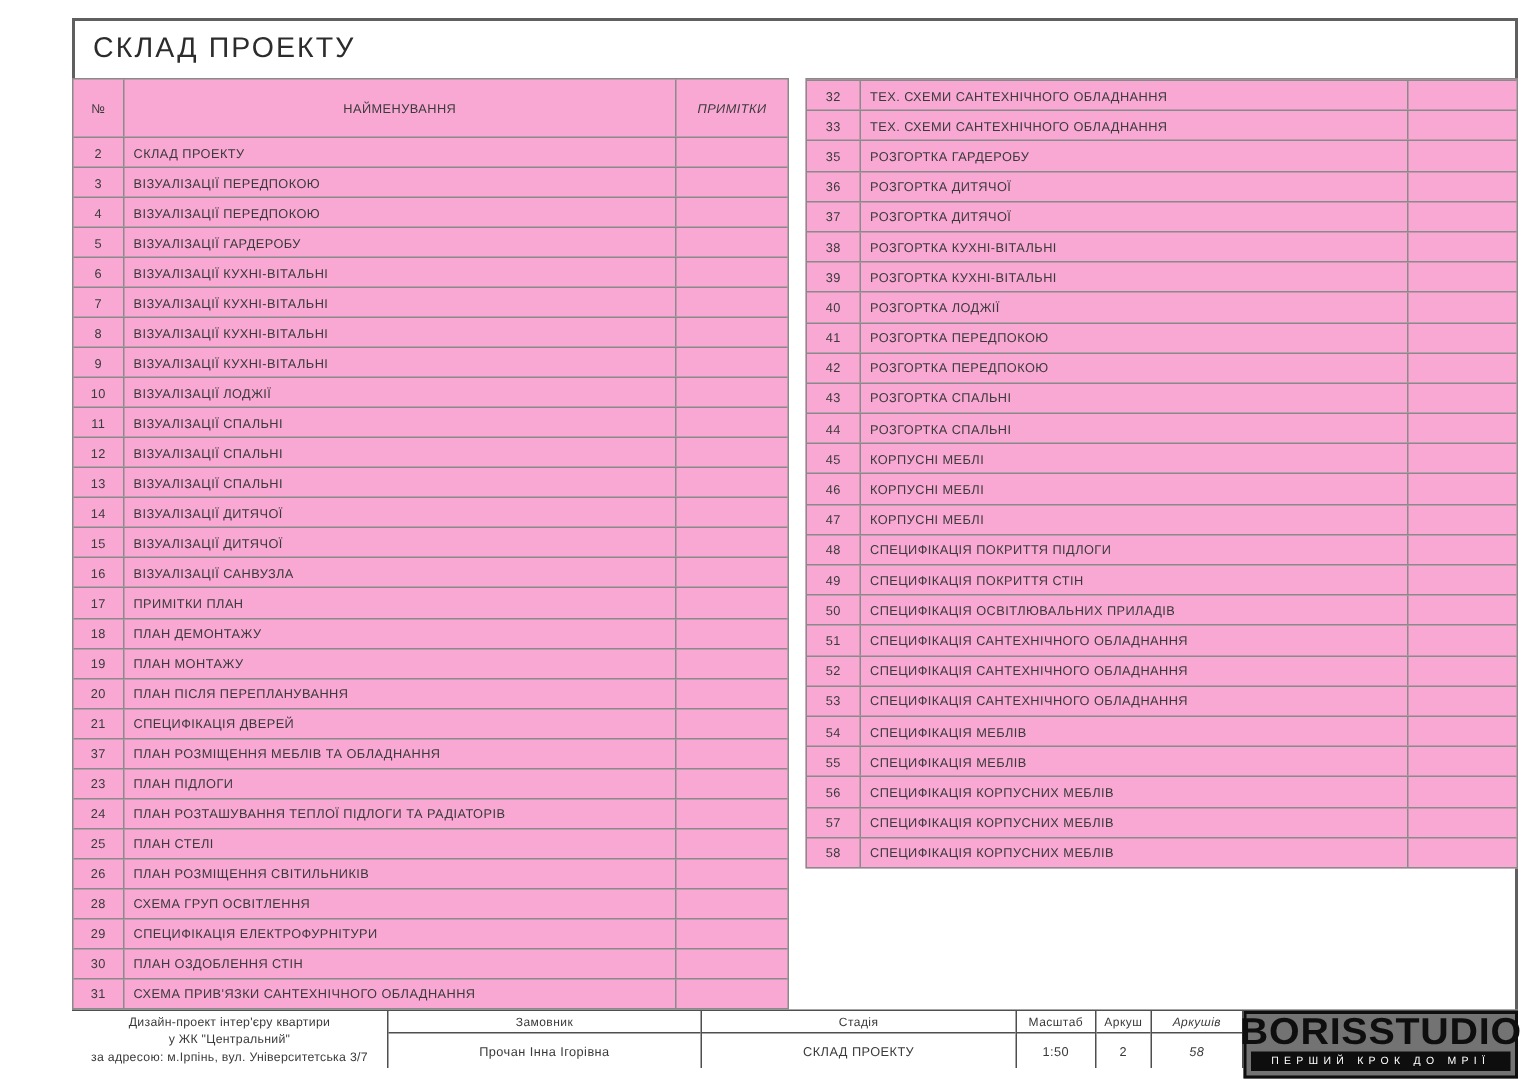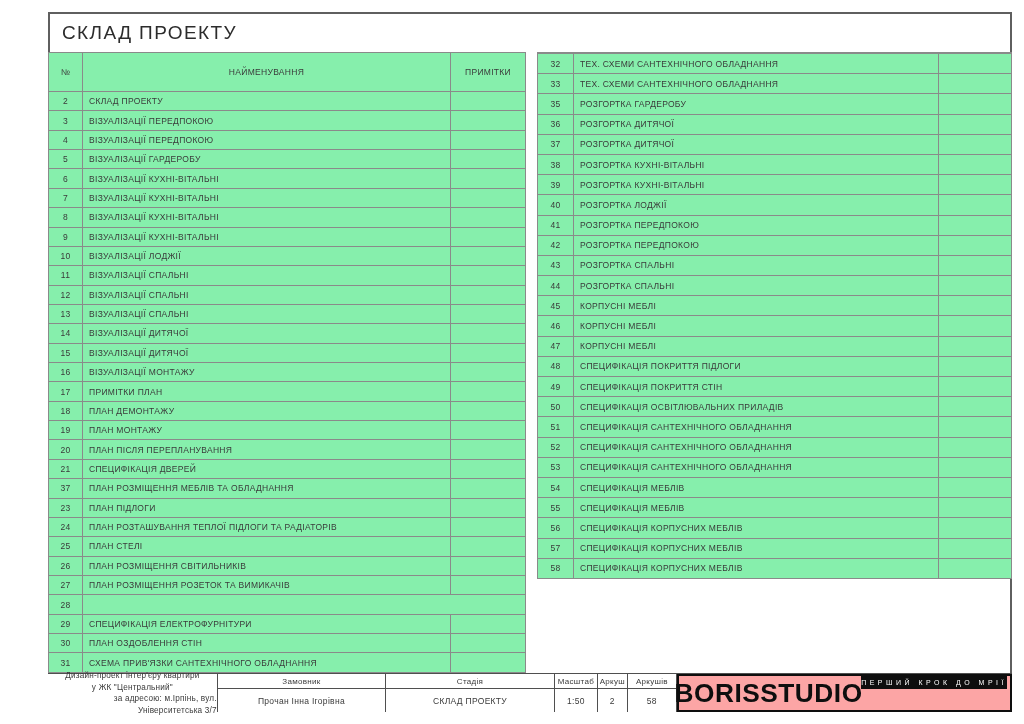--- a/index.html
+++ b/index.html
@@ -14,29 +14,29 @@
   body{font-family:"Liberation Sans","DejaVu Sans",sans-serif;color:var(--txt);}
   #sheet{position:relative;width:1024px;height:724px;background:#fff;overflow:hidden;}
 
   
   .frame{position:absolute;left:48px;top:12px;width:964px;height:700px;border:2px solid var(--frame);}
 
   
   .sheet-title{position:absolute;left:62px;top:22px;font-size:19px;letter-spacing:1.4px;color:#2c2c2c;white-space:nowrap;}
 
   
-  .ctable{position:absolute;display:flex;flex-direction:column;border:1px solid var(--line);background:#86efac;}
+  .ctable{position:absolute;display:flex;flex-direction:column;border:1px solid var(--line);background:#f9a8d4;}
   .trow{display:flex;flex-direction:row;}
   .trow.header{height:38px;}
   .tbody{flex:1;display:flex;flex-direction:column;}
   .tbody .trow{flex:1;border-top:1px solid var(--line);}
   .cell{display:flex;align-items:center;font-size:8.5px;letter-spacing:0.3px;overflow:hidden;white-space:nowrap;}
   .cell.c-num{justify-content:center;border-right:1px solid var(--line);}
   .cell.c-name{padding-left:6px;border-right:1px solid var(--line);}
-  .cell.c-notes{justify-content:center;}
+  .cell.c-notes{justify-content:center;font-style:italic;}
   .trow.header .cell{justify-content:center;padding-left:0;font-size:8.5px;}
 
   
   #left-table{left:48px;top:52px;width:478px;height:621px;}
   #left-table .c-num{width:34px;}
   #left-table .c-name{width:368px;}
   #left-table .c-notes{flex:1;}
 
   
   #right-table{left:537px;top:52px;width:475px;height:527px;}
@@ -48,25 +48,25 @@
   .titleblock{position:absolute;left:48px;top:673px;width:964px;height:39px;display:flex;border-top:1px solid var(--tbline);background:#fff;}
   .tb-cell{border-left:1px solid var(--tbline);display:flex;flex-direction:column;}
   .tb-cell:first-child{border-left:none;text-align:right;}
   .tb-project{width:210px;justify-content:center;align-items:center;text-align:center;font-size:8.2px;line-height:11.5px;letter-spacing:0.2px;}
   .tb-split .tb-label{height:15px;border-bottom:1px solid var(--tbline);display:flex;align-items:center;justify-content:center;font-size:8px;letter-spacing:0.3px;white-space:nowrap;overflow:hidden;}
   .tb-split .tb-value{flex:1;display:flex;align-items:center;justify-content:center;font-size:8.5px;letter-spacing:0.3px;white-space:nowrap;}
   .tb-customer{width:209px;}
   .tb-stage{width:210px;}
   .tb-scale{width:53px;}
   .tb-sheet{width:37px;}
-  .tb-sheets{width:61px;}
+  .tb-sheets{width:61px;font-style:italic;}
   .tb-logo{flex:1;padding:0;}
 
   
-  .logo-box{flex:1;border:2px solid var(--logo-black);display:flex;flex-direction:row;background:#fca5a5;}
+  .logo-box{flex:1;border:2px solid var(--logo-black);display:flex;flex-direction:column;background:#737373;}
   .logo-word{flex:1;display:flex;align-items:center;justify-content:center;font-size:25px;font-weight:bold;letter-spacing:0.5px;color:var(--logo-black);line-height:1;transform:scaleX(1.05);transform-origin:center;}
   .logo-bar{height:13px;margin:0 3px 3px 3px;background:var(--logo-black);color:#ffffff;display:flex;align-items:center;justify-content:center;font-size:7px;letter-spacing:3.5px;white-space:nowrap;}
 </style>
 </head>
 <body>
 
 <div id="sheet">
 
   <div class="frame"></div>
 
@@ -159,21 +159,21 @@
         </div>
 
         <div class="trow">
           <div class="cell c-num">15</div>
           <div class="cell c-name">ВІЗУАЛІЗАЦІЇ ДИТЯЧОЇ</div>
           <div class="cell c-notes"></div>
         </div>
 
         <div class="trow">
           <div class="cell c-num">16</div>
-          <div class="cell c-name">ВІЗУАЛІЗАЦІЇ МОНТАЖУ</div>
+          <div class="cell c-name">ВІЗУАЛІЗАЦІЇ САНВУЗЛА</div>
           <div class="cell c-notes"></div>
         </div>
 
         <div class="trow">
           <div class="cell c-num">17</div>
           <div class="cell c-name">ПРИМІТКИ ПЛАН</div>
           <div class="cell c-notes"></div>
         </div>
 
         <div class="trow">
@@ -223,28 +223,24 @@
           <div class="cell c-name">ПЛАН СТЕЛІ</div>
           <div class="cell c-notes"></div>
         </div>
 
         <div class="trow">
           <div class="cell c-num">26</div>
           <div class="cell c-name">ПЛАН РОЗМІЩЕННЯ СВІТИЛЬНИКІВ</div>
           <div class="cell c-notes"></div>
         </div>
 
-        <div class="trow">
-          <div class="cell c-num">27</div>
-          <div class="cell c-name">ПЛАН РОЗМІЩЕННЯ РОЗЕТОК ТА ВИМИКАЧІВ</div>
-          <div class="cell c-notes"></div>
-        </div>
 
         <div class="trow">
           <div class="cell c-num">28</div>
+          <div class="cell c-name">СХЕМА ГРУП ОСВІТЛЕННЯ</div>
           <div class="cell c-notes"></div>
         </div>
 
         <div class="trow">
           <div class="cell c-num">29</div>
           <div class="cell c-name">СПЕЦИФІКАЦІЯ ЕЛЕКТРОФУРНІТУРИ</div>
           <div class="cell c-notes"></div>
         </div>
 
         <div class="trow">

